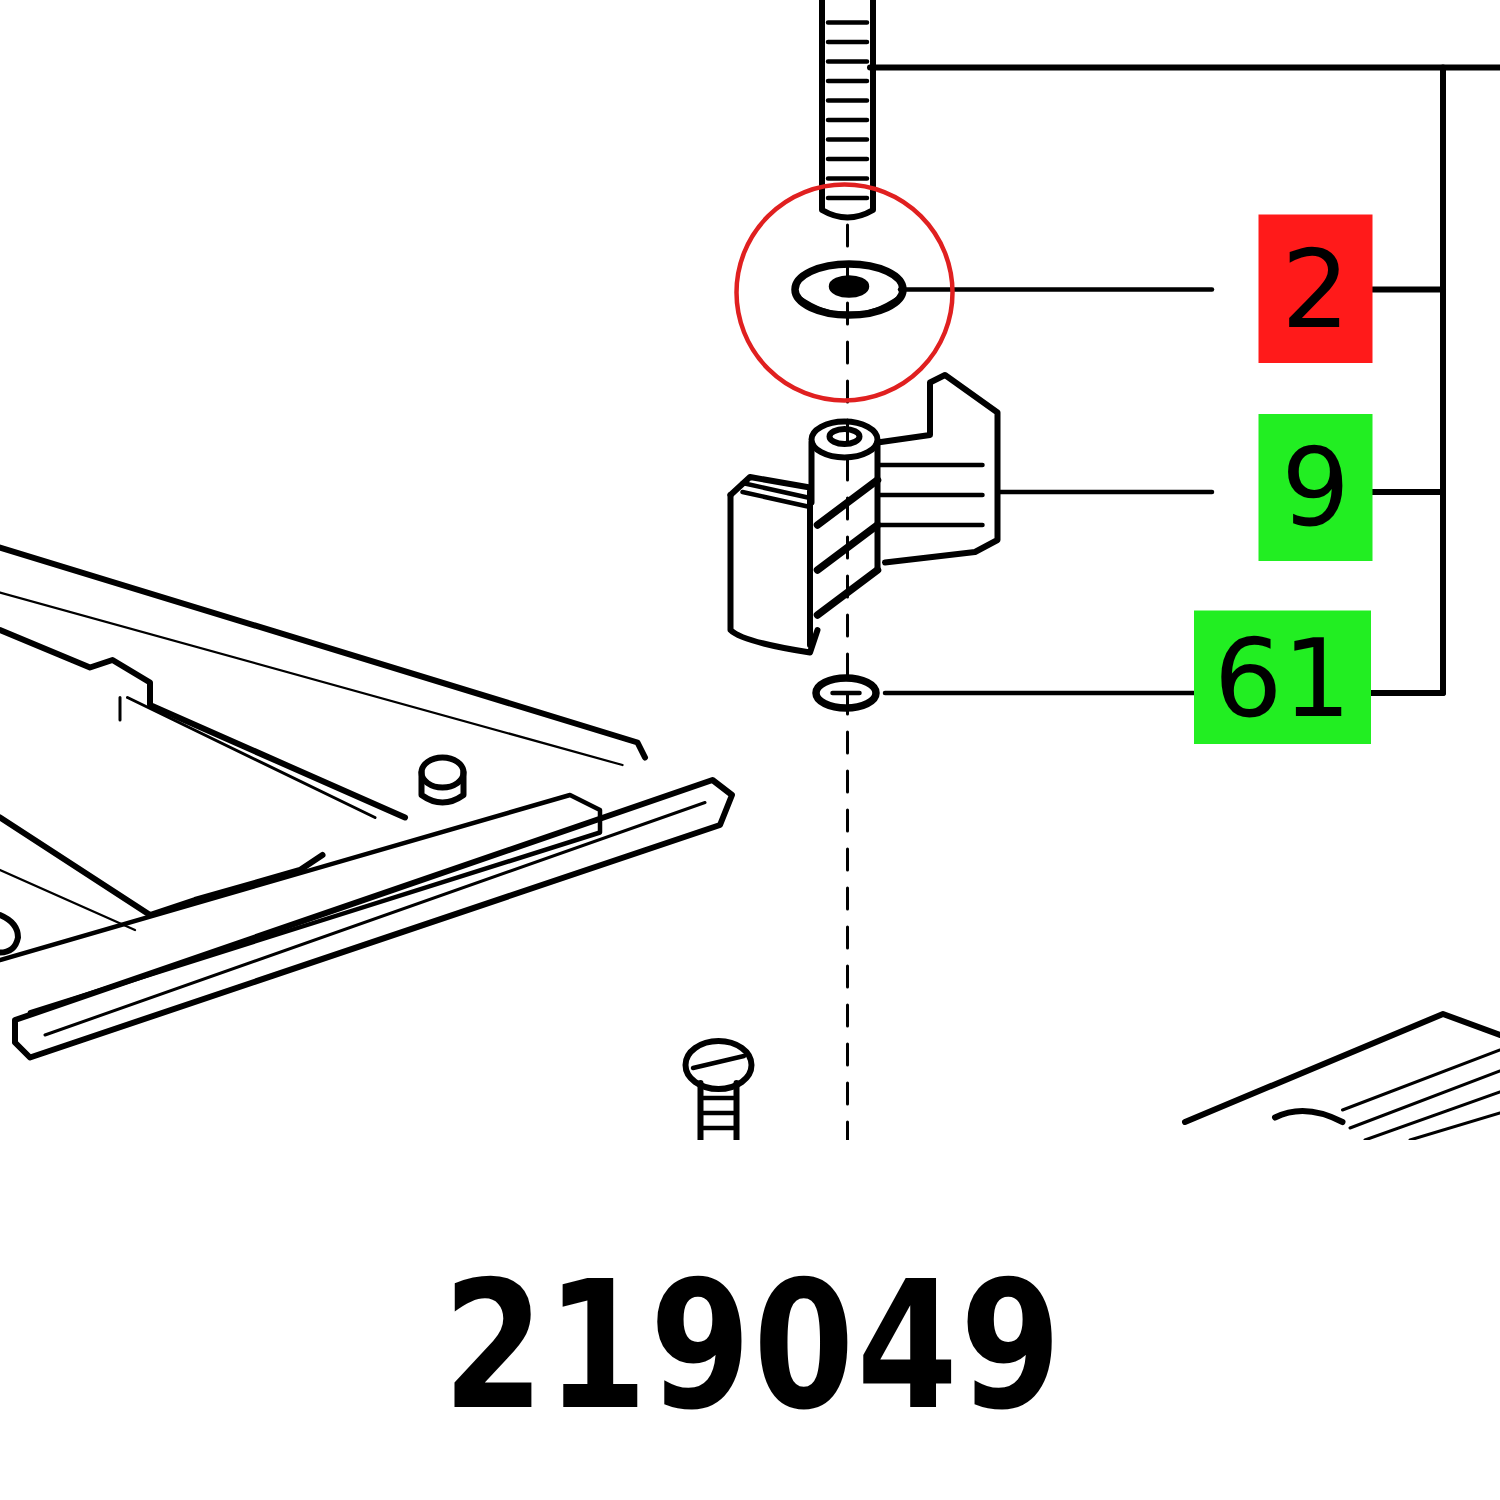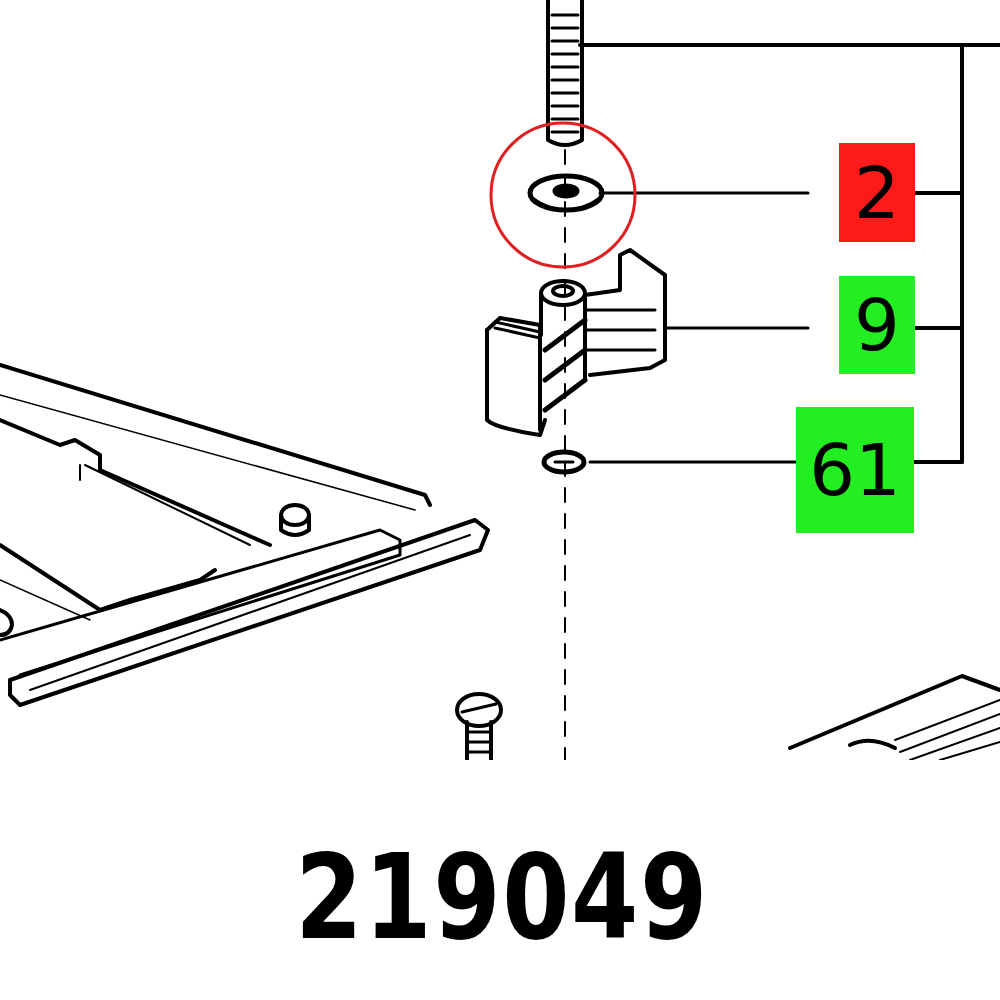--- a/index.html
+++ b/index.html
@@ -4,21 +4,21 @@
   <style>
     html, body { margin: 0; padding: 0; background: #ffffff; }
     body { width: 1000px; height: 1000px; position: relative; overflow: hidden; font-family: "DejaVu Sans", sans-serif; }
     #diagram { position: absolute; left: 0; top: 0; width: 1000px; height: 760px; }
     .callout {
       position: absolute; display: flex; align-items: center; justify-content: center;
       font-family: "DejaVu Sans", sans-serif; font-size: 72px; color: #000; line-height: 1;
     }
     #callout-2 { left: 839px; top: 143px; width: 76px; height: 99px; }
     #callout-9 { left: 839px; top: 276px; width: 76px; height: 98px; }
-    #callout-61 { left: 796px; top: 407px; width: 118px; height: 126px; }
+    #callout-61 { left: 796px; top: 407px; width: 118px; height: 89px; }
     #part-number {
       position: absolute; left: 0; top: 828px; width: 1000px; text-align: center;
       font-family: "DejaVu Sans", sans-serif; font-size: 118px; font-weight: bold; letter-spacing: 2px; color: #000;
       transform: scaleX(0.82); transform-origin: 512px 0;
     }
   </style>
 </head>
 <body>
 
 <svg id="diagram" viewBox="0 0 1000 760" width="1000" height="760" xmlns="http://www.w3.org/2000/svg">

